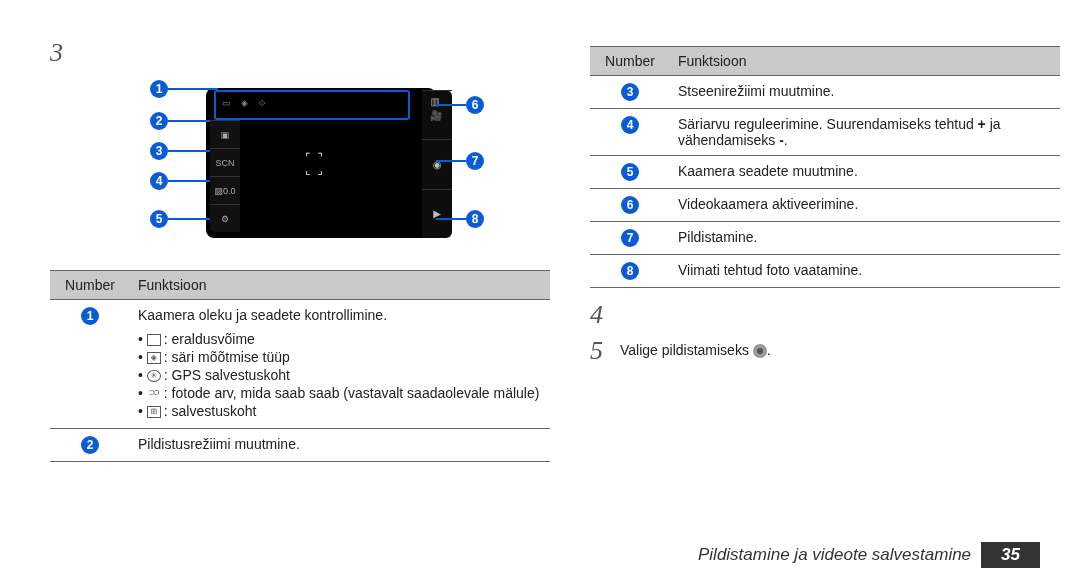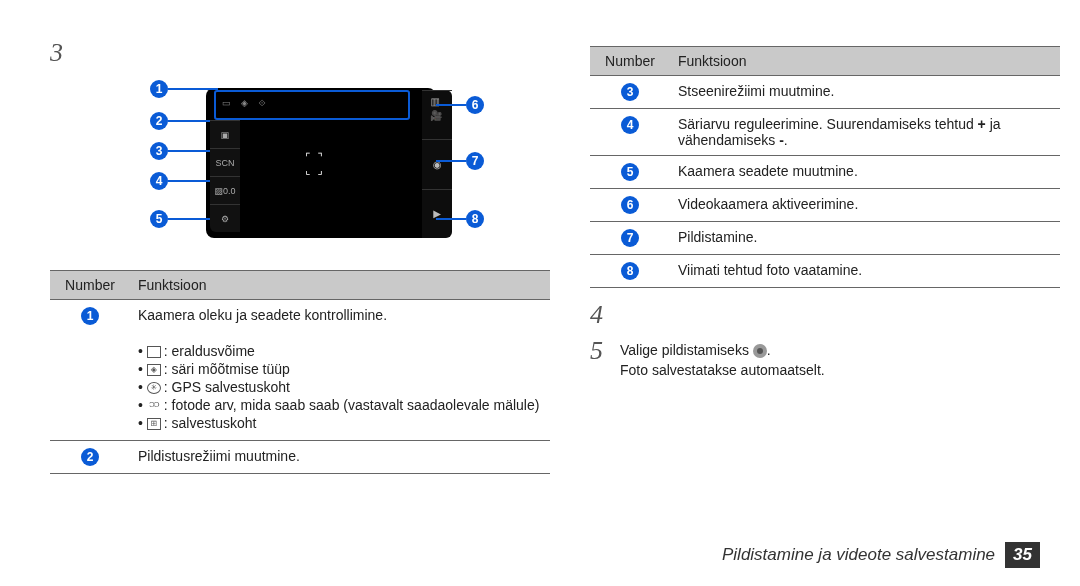--- a/index.html
+++ b/index.html
@@ -135,37 +135,37 @@
     background:#0a5bd6;
     color:#fff;
     border-radius:50%;
     align-items:center;
     justify-content:center;
     font-size:12px;
     font-weight:bold;
   }
   ul.bullets {
     list-style: none;
-    margin-top: 20px;
+    margin-top: 8px;
   }
   ul.bullets li::before { content:"• "; }
   ul.bullets li { margin: 2px 0; }
   .footer {
     position:absolute;
     right:40px;
     bottom:18px;
     font-size:17px;
     display:flex;
     align-items:center;
     gap:10px;
   }
   .footer-title { font-style: italic; color:#333; }
   .footer-page {
     background:#333; color:#fff;
-    padding:3px 8px;
+    padding:3px 20px;
     font-weight:bold;
     font-style:italic;
   }
   .inline-icon-box {
     display:inline-block;
     width:14px; height:12px;
     border:1px solid #555;
     vertical-align:middle;
     margin-right:3px;
     font-size:8px; line-height:10px; text-align:center; color:#555;
@@ -301,21 +301,20 @@
     <div class="step">
       <div class="step-num">4</div>
     </div>
 
     <div class="step">
       <div class="step-num">5</div>
       <div class="step-text">
         <span>Valige pildistamiseks </span>
         <span class="camera-dot-icon"></span>.
         <br>
-        <span>Foto salvestatakse automaatselt.</span>
       </div>
     </div>
   </div>
 </div>
 
 <div class="footer">
   <span class="footer-title">Pildistamine ja videote salvestamine</span>
   <span class="footer-page">35</span>
 </div>
 

